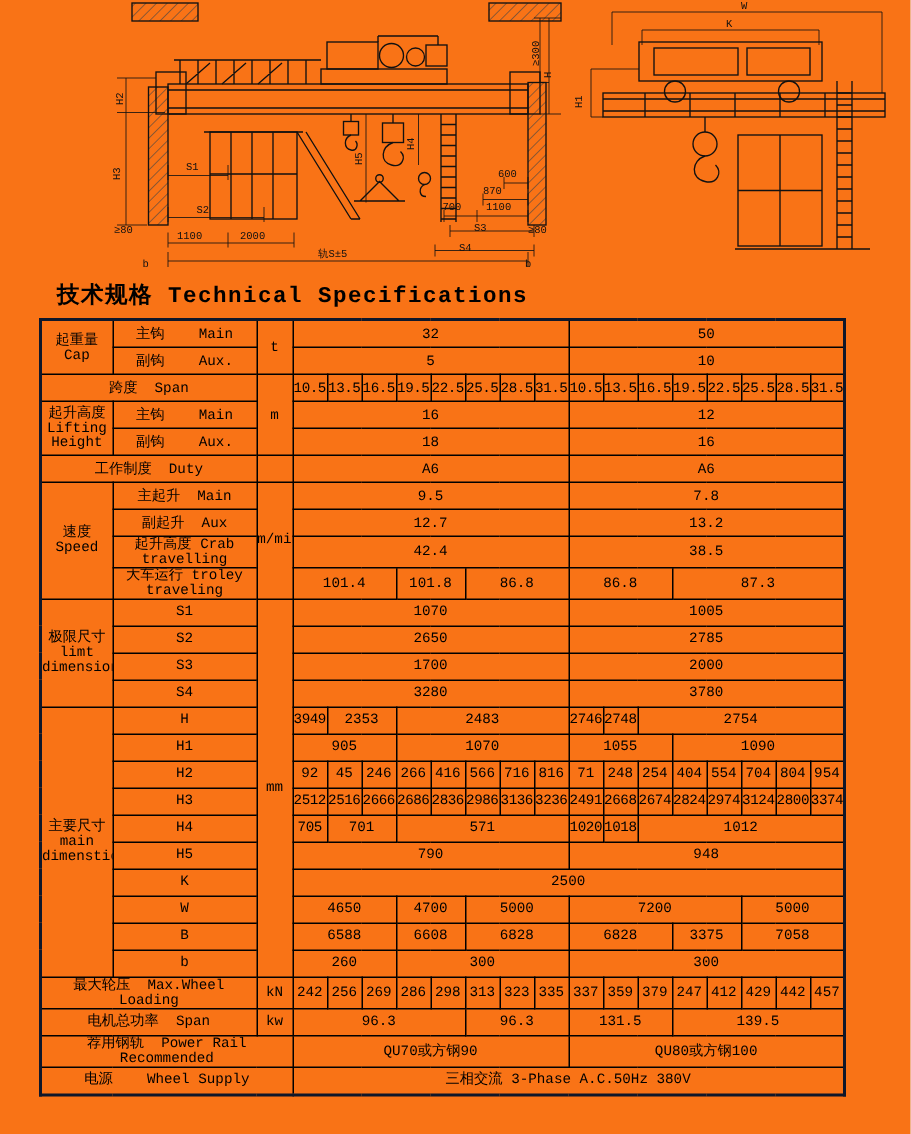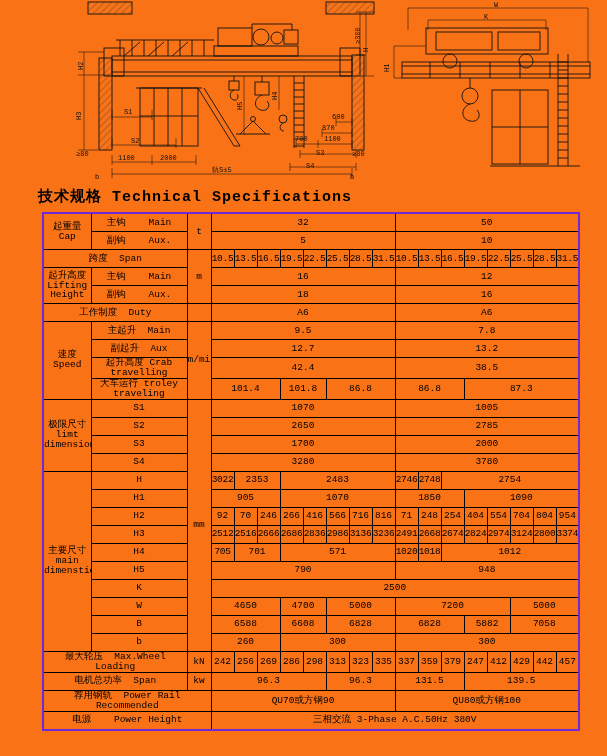--- a/index.html
+++ b/index.html
@@ -3,22 +3,22 @@
 <meta charset="utf-8">
 <style>
   html,body{margin:0;padding:0;background:#e8e8e8}
   .page{position:relative;width:607px;height:756px;background:#f97316;
         font-family:Liberation Mono, monospace;color:#000;overflow:hidden}
   .draw{position:absolute;left:0;top:0;width:607px;height:185px}
   .dim{position:absolute;font-size:7px;line-height:8px;white-space:nowrap;color:#111}
   .dim.rot{transform:rotate(-90deg);transform-origin:0 0}
   .title{position:absolute;left:38px;top:187px;font-size:15px;font-weight:bold;
          letter-spacing:1px;white-space:nowrap}
-  table.spec{position:absolute;left:42px;top:212px;border-collapse:collapse;
-             table-layout:fixed;width:536px;border:2px solid #6d28d9}
+  table.spec{position:absolute;left:26px;top:212px;border-collapse:collapse;
+             table-layout:fixed;width:536px;border:2px solid #0f172a}
   table.spec td{border:1px solid #000;height:17px;padding:0;text-align:center;
                 vertical-align:middle;font-size:9.5px;line-height:1.05;overflow:hidden}
   td.g{font-size:9px;white-space:pre-line;line-height:1.15}
   td.s{text-align:left;padding-left:3px;font-size:9px;white-space:pre-wrap}
   td.si{text-align:left;padding-left:22px;font-size:9.5px}
   td.s2{text-align:left;padding-left:6px;font-size:9.5px;white-space:pre-wrap}
   td.s2c{text-align:center;font-size:9.5px;white-space:pre-wrap}
   td.u{font-size:8.5px}
   td.sm{font-size:8px;letter-spacing:-0.3px}
 </style>
@@ -256,38 +256,38 @@
         <tr>
           <td class="si">S4</td>
           <td colspan="8">3280</td>
           <td colspan="8">3780</td>
         </tr>
         <tr>
           <td rowspan="10" class="g">主要尺寸
 main
 dimenstion</td>
           <td class="si">H</td>
-          <td class="sm">3022</td>
+          <td class="sm">3949</td>
           <td colspan="2">2353</td>
           <td colspan="5">2483</td>
           <td class="sm">2746</td>
           <td class="sm">2748</td>
           <td colspan="6">2754</td>
         </tr>
         <tr>
           <td class="si">H1</td>
           <td colspan="3">905</td>
           <td colspan="5">1070</td>
-          <td colspan="3">1850</td>
+          <td colspan="3">1055</td>
           <td colspan="5">1090</td>
         </tr>
         <tr>
           <td class="si">H2</td>
           <td>92</td>
-          <td>70</td>
+          <td>45</td>
           <td>246</td>
           <td>266</td>
           <td>416</td>
           <td>566</td>
           <td>716</td>
           <td>816</td>
           <td>71</td>
           <td>248</td>
           <td>254</td>
           <td>404</td>
@@ -340,21 +340,21 @@
           <td colspan="3">5000</td>
           <td colspan="5">7200</td>
           <td colspan="3">5000</td>
         </tr>
         <tr>
           <td class="si">B</td>
           <td colspan="3">6588</td>
           <td colspan="2">6608</td>
           <td colspan="3">6828</td>
           <td colspan="3">6828</td>
-          <td colspan="2">5882</td>
+          <td colspan="2">3375</td>
           <td colspan="3">7058</td>
         </tr>
         <tr>
           <td class="si">b</td>
           <td colspan="3">260</td>
           <td colspan="5">300</td>
           <td colspan="8">300</td>
         </tr>
         <tr>
           <td colspan="2" class="s2">最大轮压  Max.Wheel Loading</td>
@@ -383,19 +383,19 @@
           <td colspan="3">96.3</td>
           <td colspan="3">131.5</td>
           <td colspan="5">139.5</td>
         </tr>
         <tr>
           <td colspan="3" class="s2">荐用钢轨  Power Rail Recommended</td>
           <td colspan="8">QU70或方钢90</td>
           <td colspan="8">QU80或方钢100</td>
         </tr>
         <tr>
-          <td colspan="3" class="s2">电源    Power Height</td>
+          <td colspan="3" class="s2">电源    Wheel Supply</td>
           <td colspan="16">三相交流  3-Phase  A.C.50Hz  380V</td>
         </tr>
       </tbody>
   </table>
 
 </div>
 
 </body></html>

